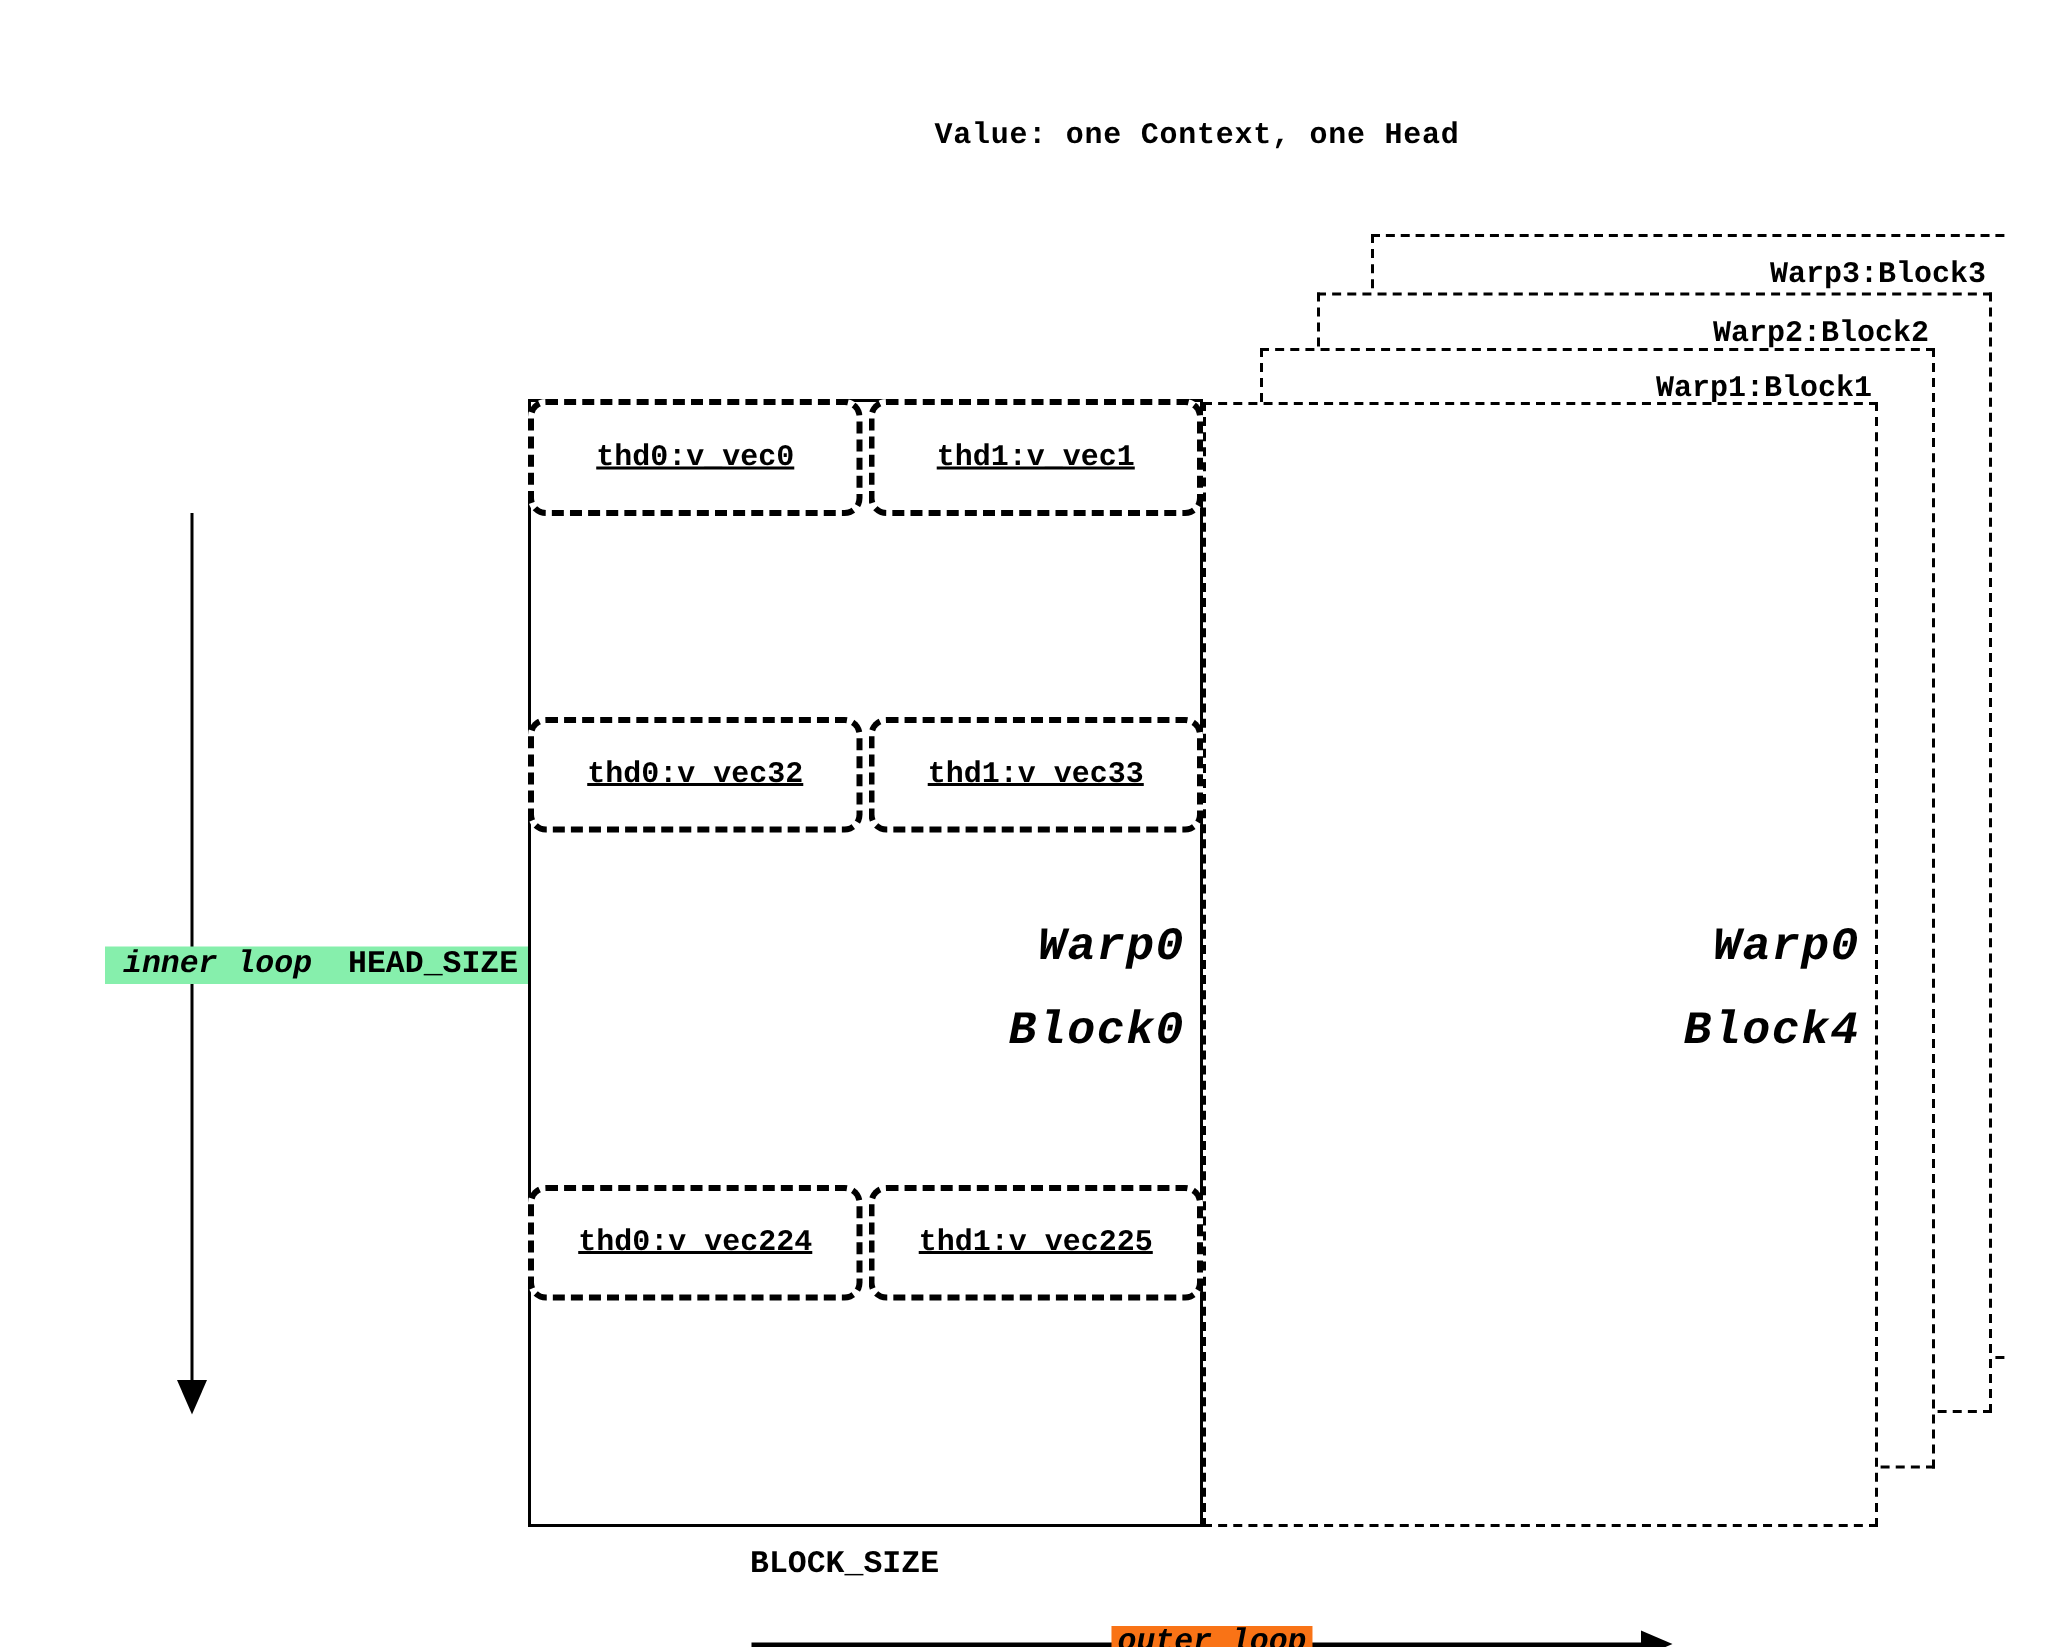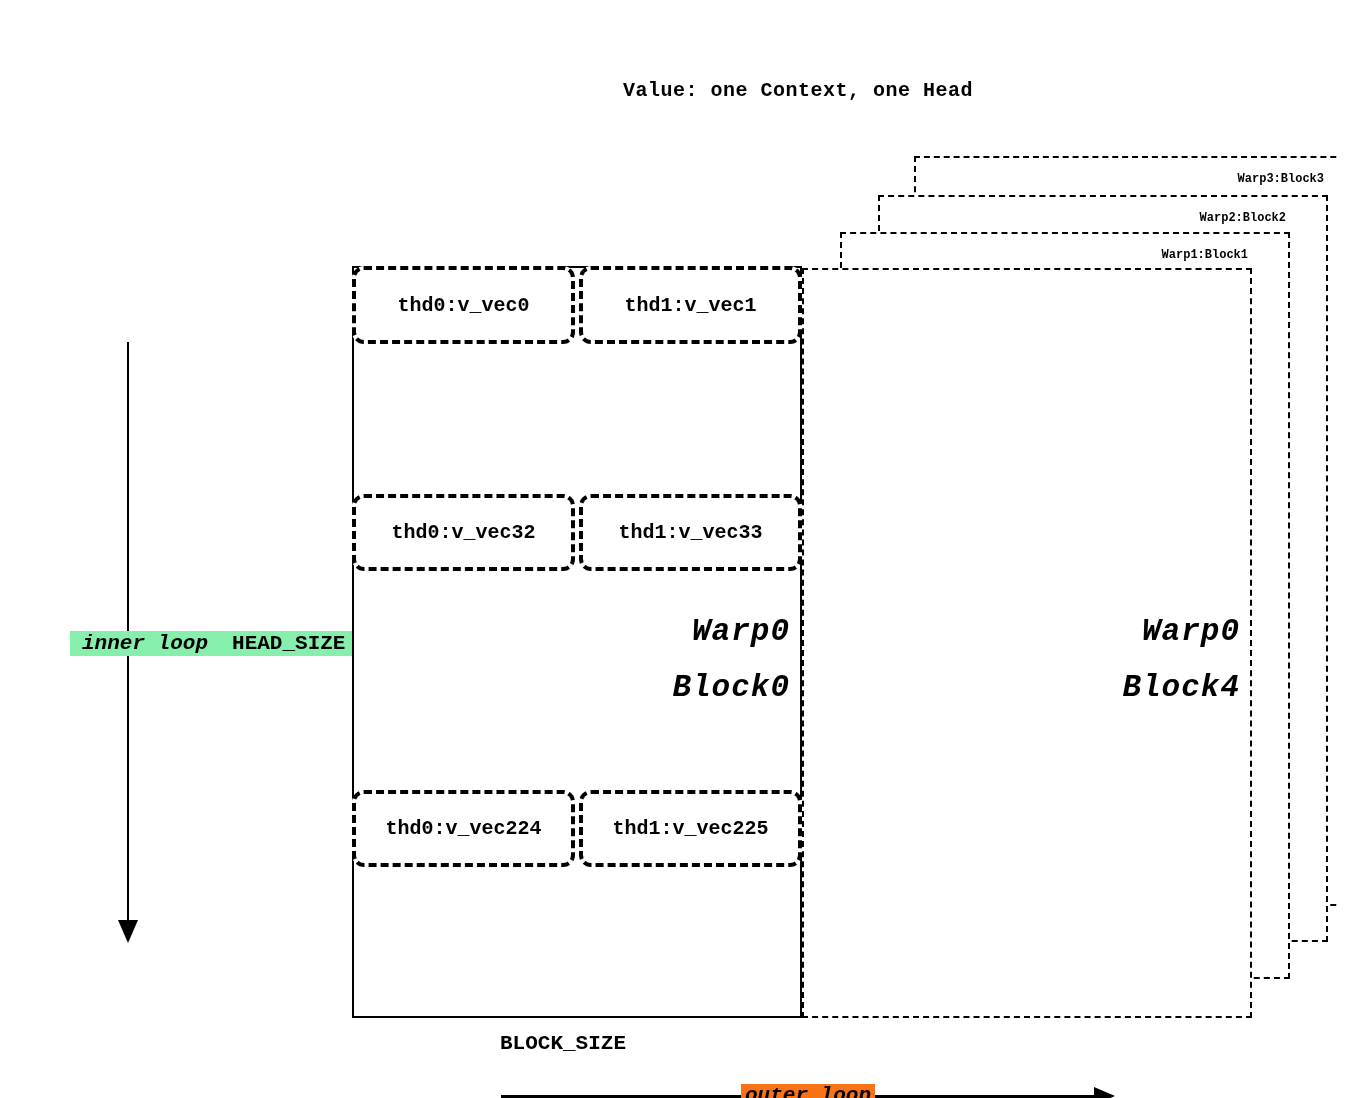--- a/index.html
+++ b/index.html
@@ -25,21 +25,21 @@
   }
 
   
   .sheet {
     background: #ffffff;
     border: 2px dashed #000000;
   }
   .sheet-label {
     position: absolute;
     top: 2px; right: 28px;
-    font-size: 12px;
+    font-size: 20px;
     white-space: nowrap;
   }
   .sheet-warp3 { left: 866px; top: 108px; width: 452px; height: 750px; z-index: 1; }
   .sheet-warp2 { left: 830px; top: 147px; width: 450px; height: 747px; z-index: 2; }
   .sheet-warp1 { left: 792px; top: 184px; width: 450px; height: 747px; z-index: 3; }
 
   
   .block4 {
     left: 754px; top: 220px; width: 450px; height: 750px;
     background: #ffffff;
@@ -71,25 +71,26 @@
   .vcell {
     background: #ffffff;
     border: 4px dashed #000000;
     border-radius: 12px;
     z-index: 6;
     display: flex;
     align-items: center;
     justify-content: center;
     font-size: 20px;
     white-space: nowrap;
+    text-decoration: underline;
   }
   .col-a { left: 304px; width: 223px; }
   .col-b { left: 531px; width: 223px; }
   .row-1 { top: 218px; height: 78px; }
-  .row-2 { top: 446px; height: 77px; }
+  .row-2 { top: 430px; height: 77px; }
   .row-3 { top: 742px; height: 77px; }
 
   
   .v-line {
     left: 79px; top: 294px;
     width: 2px; height: 582px;
     background: #000000;
     z-index: 0;
   }
   .v-head {

